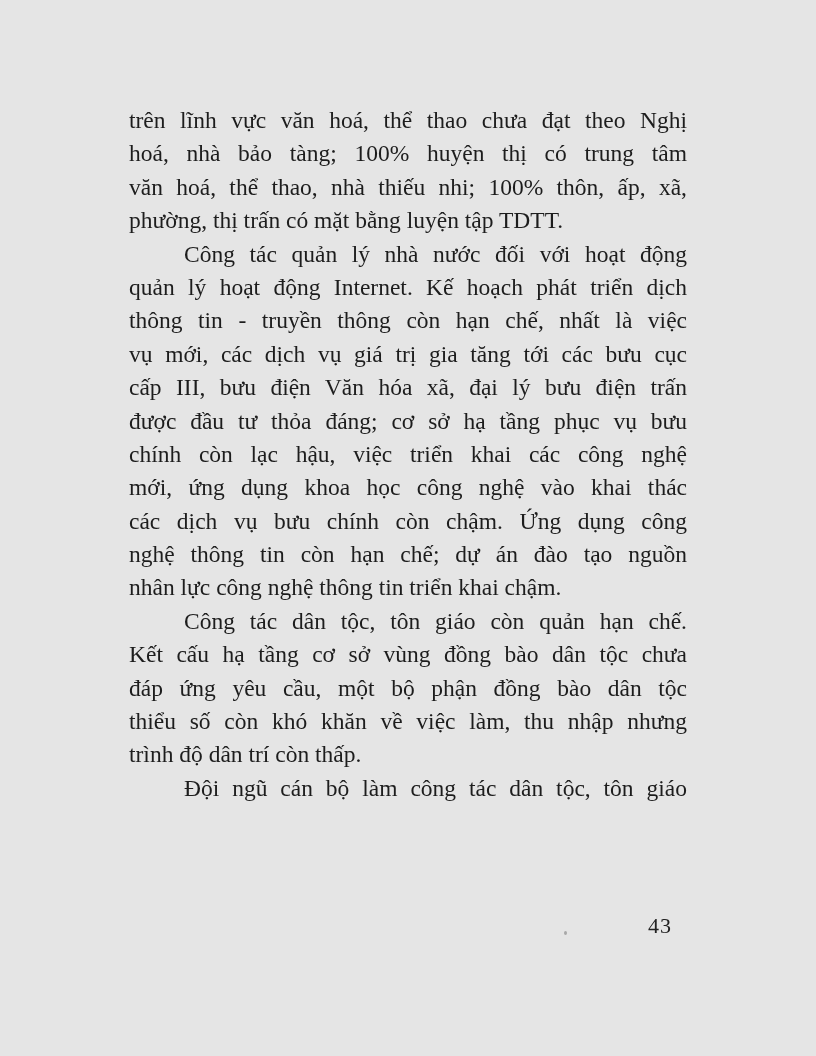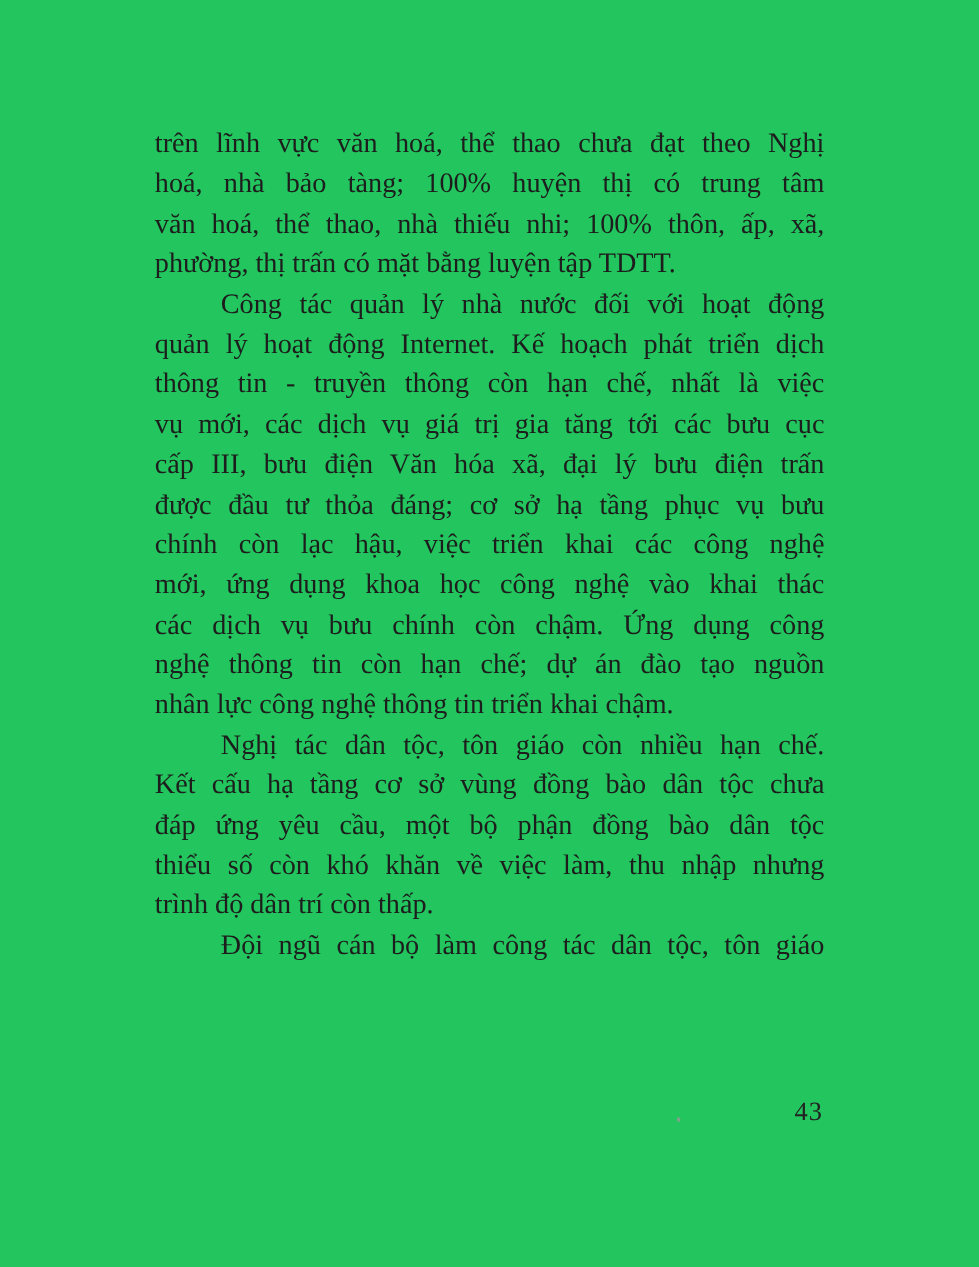--- a/index.html
+++ b/index.html
@@ -3,36 +3,36 @@
 <meta charset="utf-8">
 <style>
   html,body{margin:0;padding:0;}
   body{
     width:816px;height:1056px;position:relative;
     background:#ffffff;
     font-family:"Liberation Serif", serif;
     color:#1d1d1d;
     overflow:hidden;
   }
-  .page{position:absolute;inset:0;background:#22c55e;}
+  .page{position:absolute;inset:0;background:#e5e5e5;}
   .text-block{
     position:absolute;left:129px;top:104px;width:558px;
   }
   .ln{
     height:33.4px;line-height:33.4px;
     font-size:23.5px;
     text-align:justify;
     text-align-last:justify;
     -moz-text-align-last:justify;
   }
   .ln.last{text-align-last:left;-moz-text-align-last:left;}
   .ln.ind{padding-left:55px;}
   .it{}
   .pageno{
-    position:absolute;top:911px;right:130px;
+    position:absolute;top:911px;right:144px;
     font-size:22px;line-height:30px;color:#222;
     letter-spacing:1px;
   }
   .speck{
     position:absolute;left:564px;top:931px;
     width:3px;height:4px;background:#999;border-radius:50%;
     opacity:.8;
   }
 </style>
 </head>
@@ -57,21 +57,21 @@
       <div class="ln"><span>cấp III, bưu điện Văn hóa xã, đại lý bưu điện trấn</span></div>
       <div class="ln"><span>được đầu tư thỏa đáng; cơ sở hạ tầng phục vụ bưu</span></div>
       <div class="ln"><span>chính còn lạc hậu, việc triển khai các công nghệ</span></div>
       <div class="ln"><span>mới, ứng dụng khoa học công nghệ vào khai thác</span></div>
       <div class="ln"><span>các dịch vụ bưu chính còn chậm. Ứng dụng công</span></div>
       <div class="ln"><span>nghệ thông tin còn hạn chế; dự án đào tạo nguồn</span></div>
       <div class="ln last"><span>nhân lực công nghệ thông tin triển khai chậm.</span></div>
     </div>
 
     <div>
-      <div class="ln ind"><span class="it">Nghị tác dân tộc, tôn giáo còn nhiều hạn chế.</span></div>
+      <div class="ln ind"><span class="it">Công tác dân tộc, tôn giáo còn quản hạn chế.</span></div>
       <div class="ln"><span>Kết cấu hạ tầng cơ sở vùng đồng bào dân tộc chưa</span></div>
       <div class="ln"><span>đáp ứng yêu cầu, một bộ phận đồng bào dân tộc</span></div>
       <div class="ln"><span>thiểu số còn khó khăn về việc làm, thu nhập nhưng</span></div>
       <div class="ln last"><span>trình độ dân trí còn thấp.</span></div>
     </div>
 
     <div>
       <div class="ln ind"><span>Đội ngũ cán bộ làm công tác dân tộc, tôn giáo</span></div>
     </div>
 

